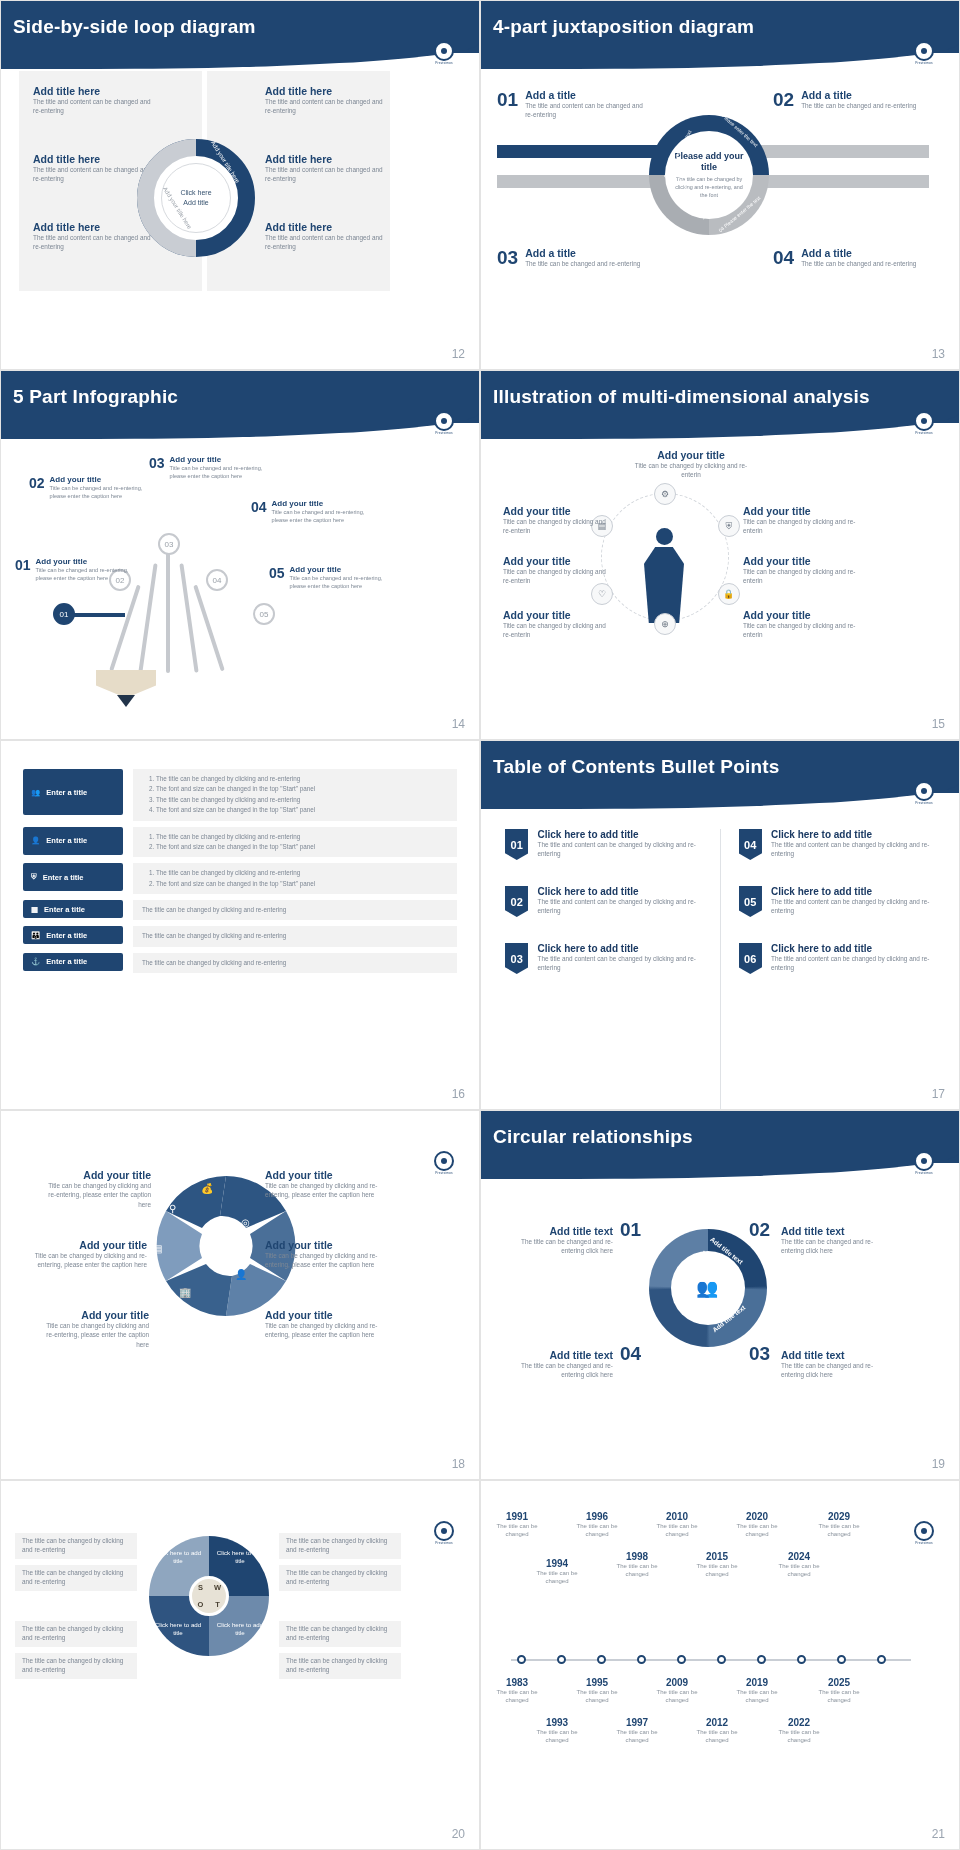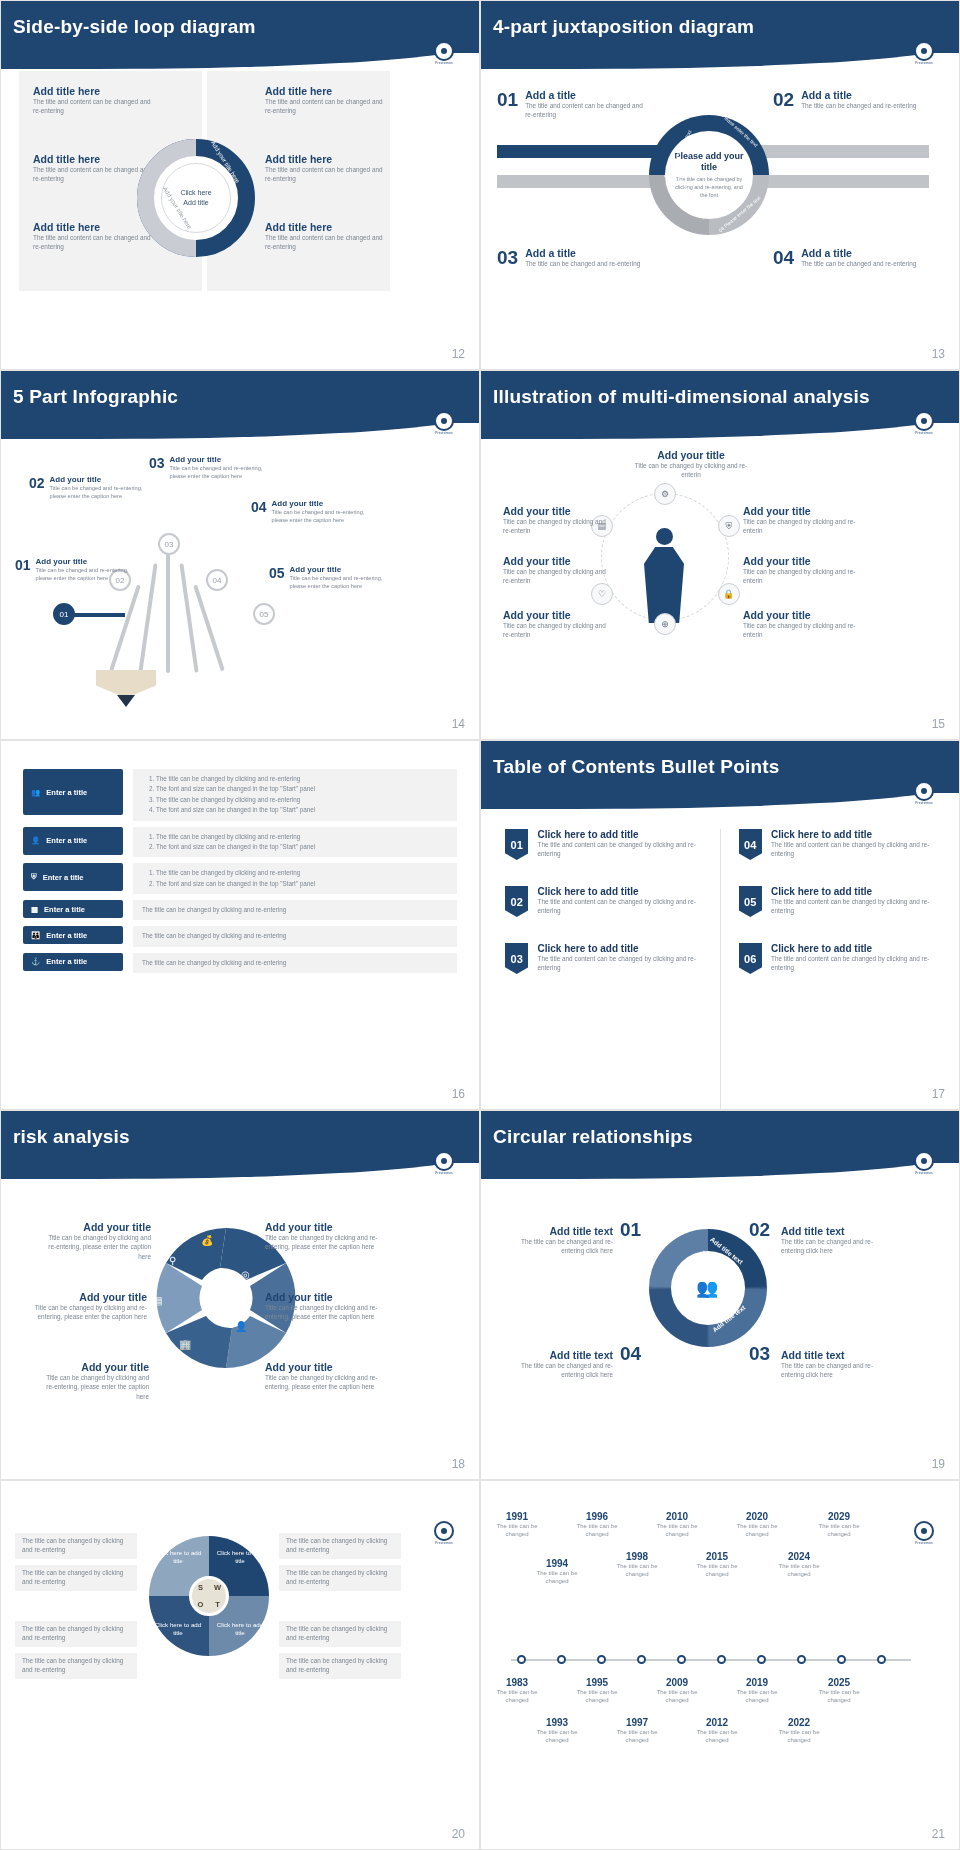--- a/index.html
+++ b/index.html
@@ -535,24 +535,20 @@
             <div style="font-size:10px;font-weight:bold;">Click here to add title</div>
             <div class="sub">The title and content can be changed by clicking and re-entering</div>
           </div>
         </div>
       </div>
     </div>
     <div class="pageno">17</div>
   </div>
 
   <div class="slide s18">
-    <div class="hdr">
-      <h1>risk analysis</h1>
-      <div class="hdr-swoop"></div>
-    </div>
     <div class="logo">
       <div class="circ"></div>
       <div class="txt">Previsimos</div>
     </div>
     <div class="body">
       <svg width="170" height="170" style="position:absolute;left:140px;top:50px;">
         <g transform="translate(85,85)">
           <g fill="#2d5582">
               <path d="M0,-70 A70,70 0 0,1 60,-35 L20,-18 A30,30 0 0,0 -6,-30 Z"></path>
             </g>

